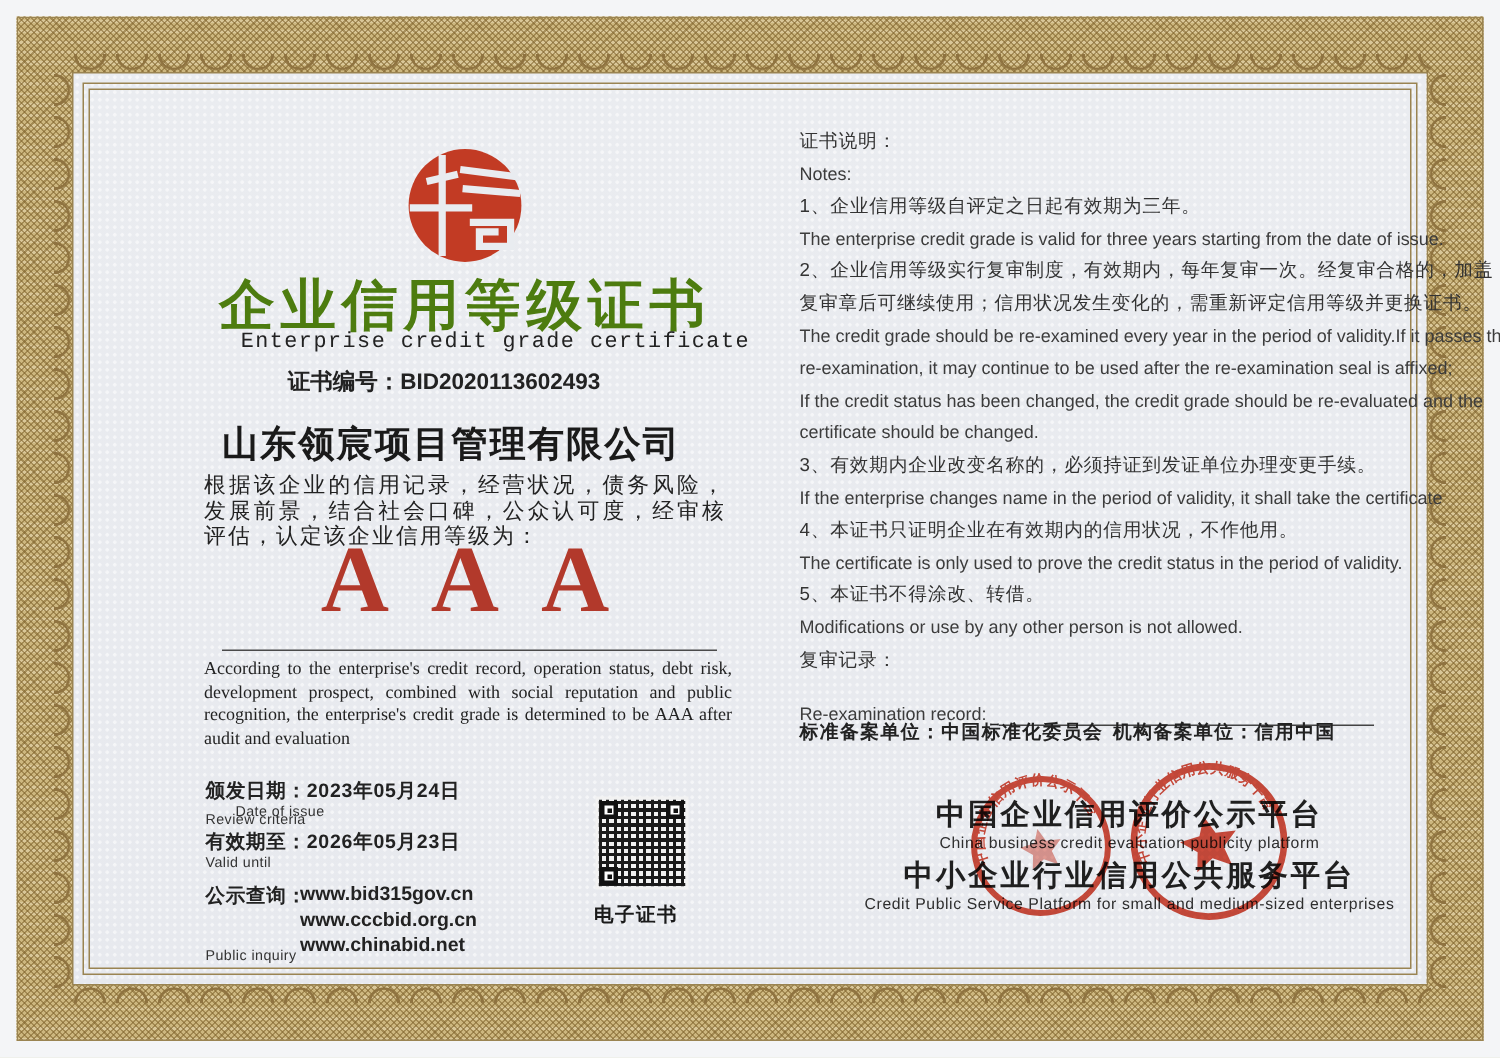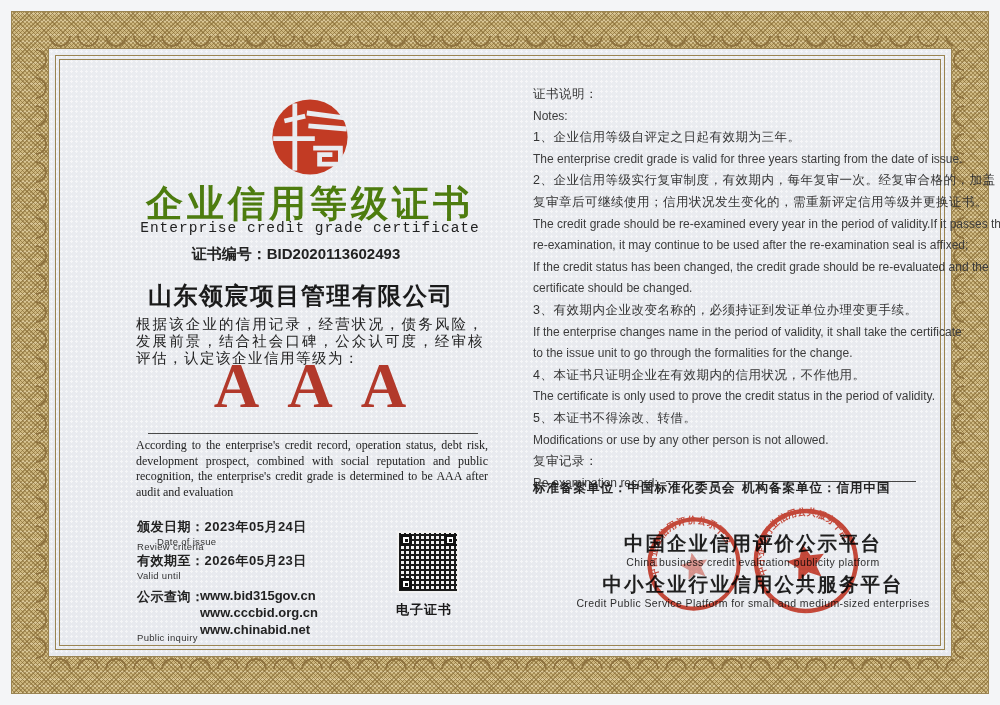--- a/index.html
+++ b/index.html
@@ -27,21 +27,21 @@
       background-image:radial-gradient(circle at 0 50%,rgba(0,0,0,0) 0 9px,#8f7340 9px 10.5px,rgba(0,0,0,0) 11px);background-size:13px 28px;}
   .sc-right{top:46px;bottom:46px;right:36px;width:13px;background-repeat:repeat-y;
       background-image:radial-gradient(circle at 100% 50%,rgba(0,0,0,0) 0 9px,#8f7340 9px 10.5px,rgba(0,0,0,0) 11px);background-size:13px 28px;}
   .inner-line{position:absolute;border:1px solid #9a8452;pointer-events:none;}
   .l1{inset:55px;} .l2{inset:59px;}
   .content{position:absolute;inset:0;}
   .abs{position:absolute;}
   
   .logo{left:270px;top:97px;width:80px;height:80px;}
   .title-cn{left:120px;top:179px;width:380px;text-align:center;font-size:37px;font-weight:bold;letter-spacing:4px;color:#4d7c0f;}
-  .title-en{left:120px;top:220px;width:380px;text-align:center;font-family:"Liberation Mono",monospace;font-size:14.5px;letter-spacing:1px;color:#222;}
+  .title-en{left:120px;top:220px;width:380px;text-align:right;font-family:"Liberation Mono",monospace;font-size:14.5px;letter-spacing:1px;color:#222;}
   .cert-no{left:130px;top:245px;width:332px;text-align:center;font-size:15px;font-weight:bold;color:#222;}
   
   .company{left:101px;top:280px;width:400px;text-align:center;font-size:24px;font-weight:bold;letter-spacing:1.5px;color:#1a1a1a;}
   .intro-cn{left:136px;top:316px;width:348px;font-size:14.5px;line-height:17px;letter-spacing:1.5px;text-align:justify;color:#222;}
   .grade{left:130px;top:350px;width:360px;text-align:center;font-family:"Liberation Serif",serif;
          font-size:63px;font-weight:bold;letter-spacing:28px;padding-left:28px;box-sizing:border-box;}
   .rule{left:148px;top:433px;width:330px;height:1px;background:#4a4a4a;}
   .intro-en{left:136px;top:438px;width:352px;font-family:"Liberation Serif",serif;font-size:12px;line-height:15.5px;text-align:justify;color:#222;}
   .frow{font-size:13px;font-weight:600;color:#222;letter-spacing:.5px;}
   .fen{font-size:9.5px;font-weight:400;color:#333;letter-spacing:.3px;}
@@ -53,21 +53,21 @@
       outline:2px solid #f2f2f2;}
   .qr .f{position:absolute;width:12px;height:12px;border:3px solid #111;background:#fff;box-sizing:border-box;}
   .qr .f::after{content:"";position:absolute;inset:1.5px;background:#111;}
   .f-tl{left:1px;top:1px;} .f-tr{right:1px;top:1px;} .f-bl{left:1px;bottom:1px;}
   .qr-label{left:396px;top:601px;font-size:13px;font-weight:bold;letter-spacing:1px;color:#1a1a1a;}
   
   .notes{left:533px;top:84px;width:426px;color:#3a3a3a;}
   .notes div{line-height:21.6px;white-space:nowrap;}
   .notes .cn{font-size:12.5px;letter-spacing:.5px;color:#333;}
   .notes .en{font-size:12px;letter-spacing:0;color:#3c3c3c;}
-  .rec-line{display:flex;align-items:center;}
+  .rec-line{display:flex;align-items:flex-end;margin-top:15px;}
   .rec-line .u{flex:0 0 250px;border-bottom:1px solid #444;margin:0 0 4px 8px;}
   .filing{font-size:12.5px;font-weight:bold;letter-spacing:1px;color:#222;}
   
   .platforms{left:523px;top:532px;width:460px;text-align:center;color:#1f1f1f;}
   .pt-cn{font-size:19.5px;font-weight:bold;letter-spacing:2px;line-height:22px;}
   .pt-en{font-size:10.5px;letter-spacing:.4px;line-height:13px;margin-top:2px;color:#2e2e2e;}
   .pt-gap{margin-top:4px;}
   
   .stamp{mix-blend-mode:multiply;opacity:.9;transform:rotate(-12deg);}
   .stamp-left{left:645px;top:515px;width:98px;height:98px;}
@@ -141,21 +141,20 @@
       <div class="cn">1、企业信用等级自评定之日起有效期为三年。</div>
       <div class="en">The enterprise credit grade is valid for three years starting from the date of issue.</div>
       <div class="cn">2、企业信用等级实行复审制度，有效期内，每年复审一次。经复审合格的，加盖</div>
       <div class="cn">复审章后可继续使用；信用状况发生变化的，需重新评定信用等级并更换证书。</div>
       <div class="en">The credit grade should be re-examined every year in the period of validity.If it passes the</div>
       <div class="en">re-examination, it may continue to be used after the re-examination seal is affixed;</div>
       <div class="en">If the credit status has been changed, the credit grade should be re-evaluated and the</div>
       <div class="en">certificate should be changed.</div>
       <div class="cn">3、有效期内企业改变名称的，必须持证到发证单位办理变更手续。</div>
       <div class="en">If the enterprise changes name in the period of validity, it shall take the certificate</div>
-      <div class="en">to the issue unit to go through the formalities for the change.</div>
       <div class="cn">4、本证书只证明企业在有效期内的信用状况，不作他用。</div>
       <div class="en">The certificate is only used to prove the credit status in the period of validity.</div>
       <div class="cn">5、本证书不得涂改、转借。</div>
       <div class="en">Modifications or use by any other person is not allowed.</div>
       <div class="cn">复审记录：</div>
       <div class="en rec-line">
         <span>Re-examination record:</span>
         <span class="u"></span>
       </div>
     </div>

